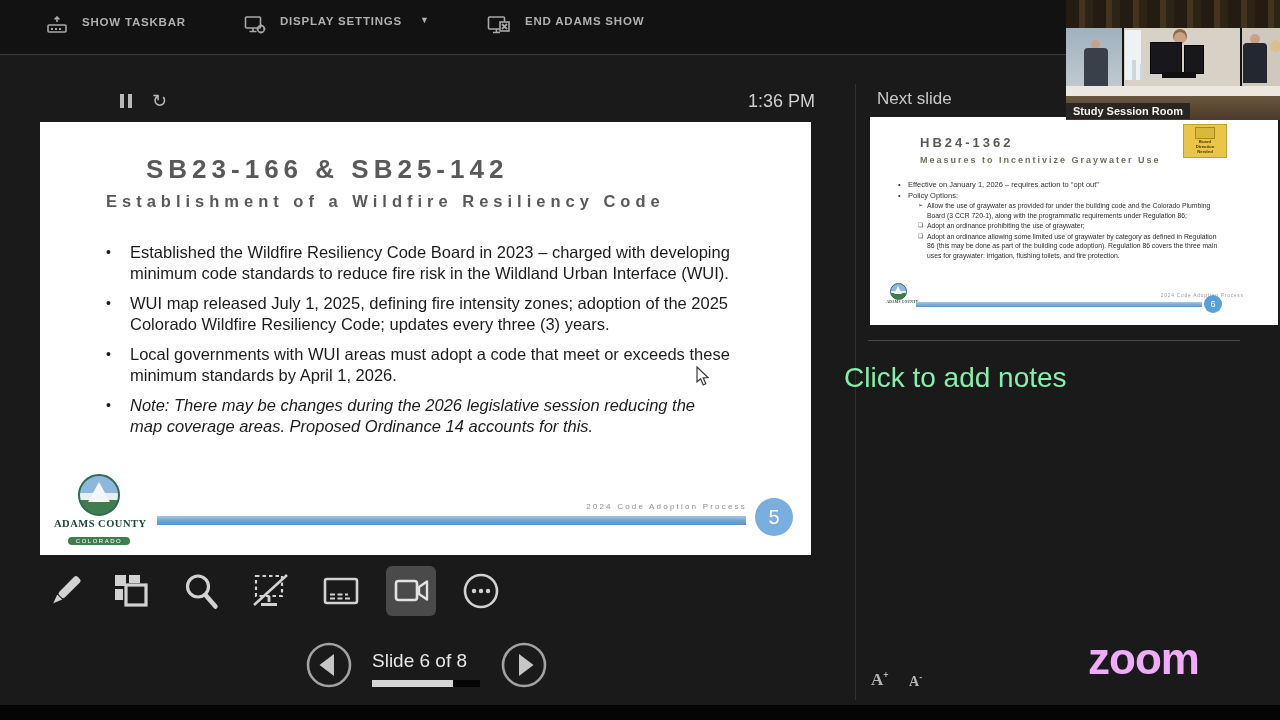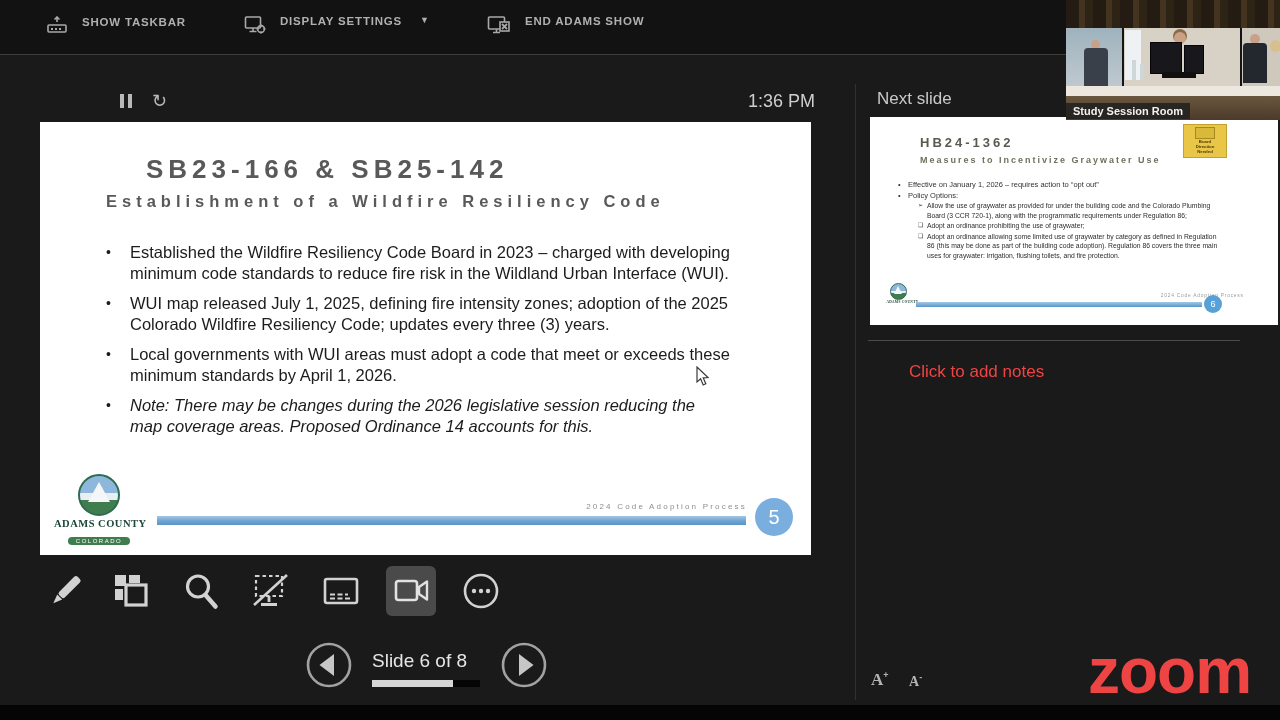--- a/index.html
+++ b/index.html
@@ -81,26 +81,26 @@
   .mini-logo .ac-mtn { top:2px; border-left-width:4px; border-right-width:4px; border-bottom-width:8px; }
   .mini-logo .ac-name { font-size:6px; transform:scale(0.58); transform-origin:50% 0; margin-top:0; }
   #mini-bar { left:46px; top:185px; width:286px; height:5px;
               background:linear-gradient(180deg,#a4c7e5,#5b96c8); }
   #mini-tagline { top:176px; right:34px; font-size:6px; transform:scale(0.8);
                   transform-origin:100% 0; letter-spacing:1px; color:#9a9a9a; }
   #mini-num { left:334px; top:178px; width:18px; height:18px; border-radius:50%;
               background:#58a0d8; color:#fff; font-size:9px; display:flex;
               align-items:center; justify-content:center; }
   #hdivider { left:868px; top:340px; width:372px; height:1px; background:#4a4a4a; }
-  #notes-placeholder { left:909px; top:362px; font-size:17px; color:#ef4444; }
+  #notes-placeholder { left:844px; top:362px; font-size:28px; color:#86efac; }
 
   .font-btn { color:#b5b5b5; font-family:"Liberation Serif", serif; font-weight:bold;
               font-size:17px; }
   .font-btn sup { font-size:9px; font-family:"Liberation Sans", sans-serif; }
-  #zoom-logo { left:1088px; top:634px; font-size:64px; font-weight:bold; color:#ef4444;
+  #zoom-logo { left:1088px; top:634px; font-size:44px; font-weight:bold; color:#f0abfc;
                letter-spacing:-1px; }
 
   
   #video { left:1066px; top:0; width:214px; height:120px; overflow:hidden; background:#2a2118; }
   .vid-gallery { position:absolute; left:0; top:0; width:214px; height:30px;
     background:repeating-linear-gradient(90deg,#241b12 0 13px,#43331f 13px 19px,#2e2416 19px 27px); }
   .vid-room { position:absolute; top:28px; height:66px; }
   .room-l { left:0; width:56px; background:linear-gradient(180deg,#9fb2bd,#c3ccd1); }
   .room-c { left:58px; width:116px; background:#d8d1c6; }
   .room-r { left:176px; width:38px; background:#cfc8bd; }

